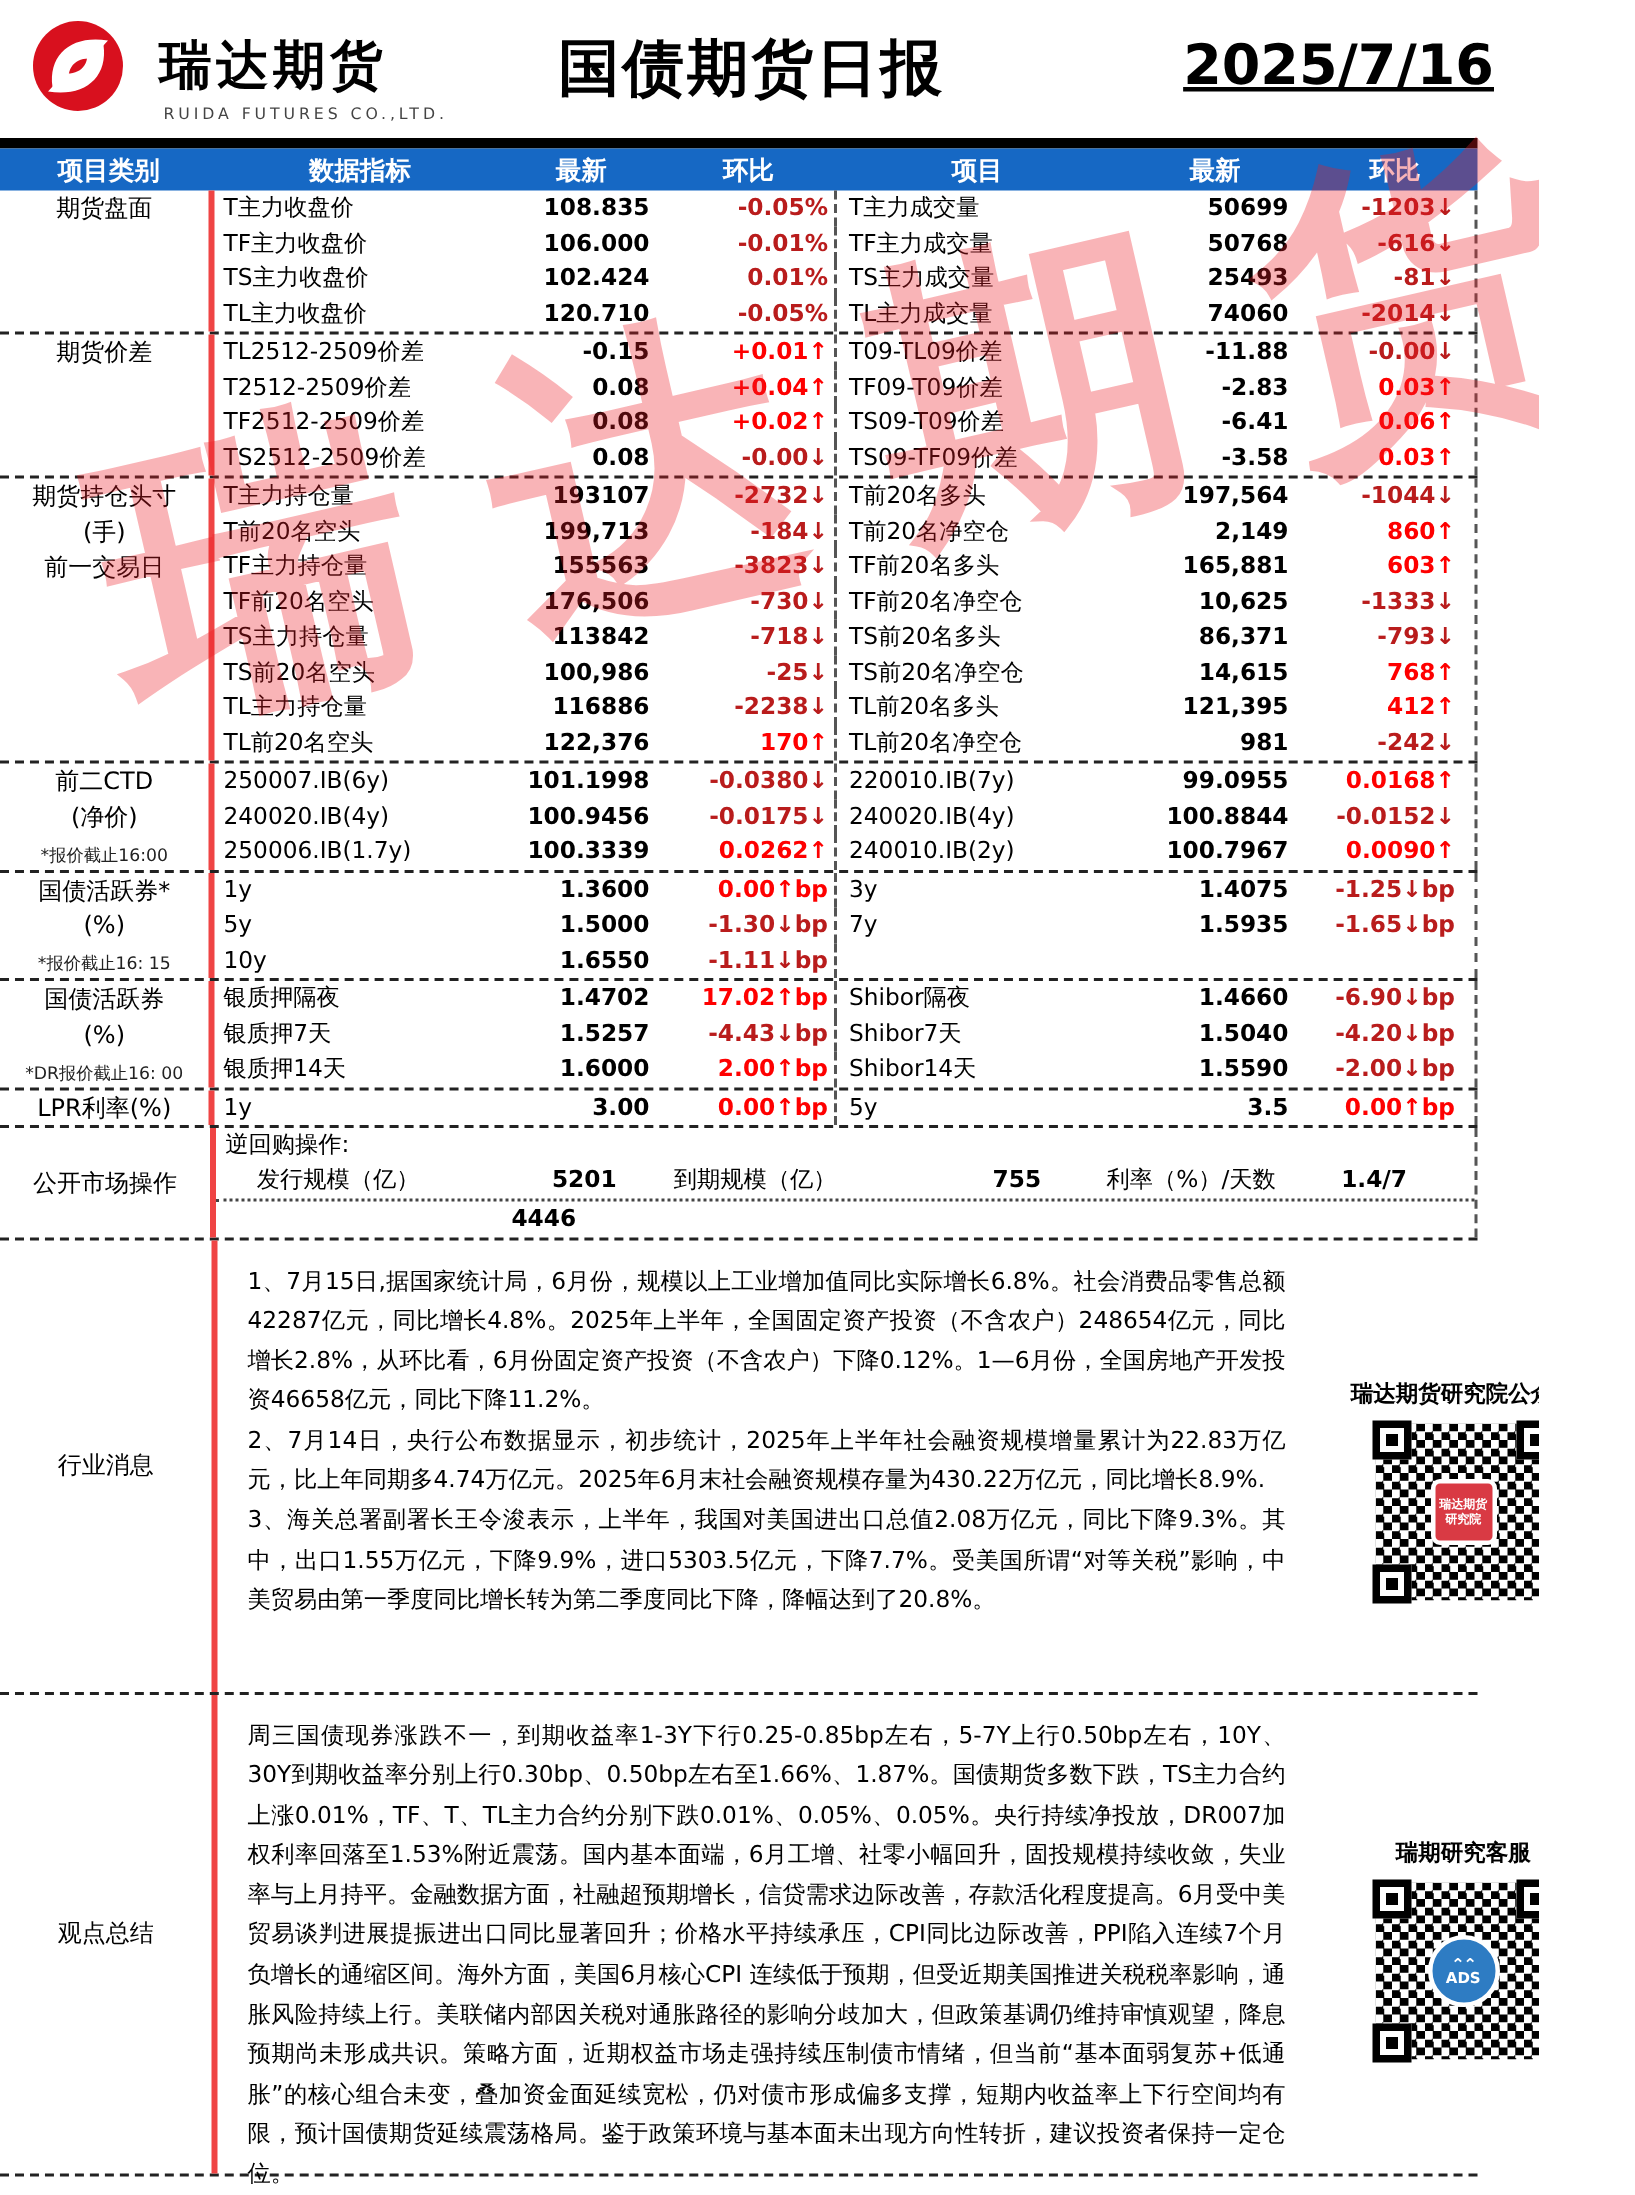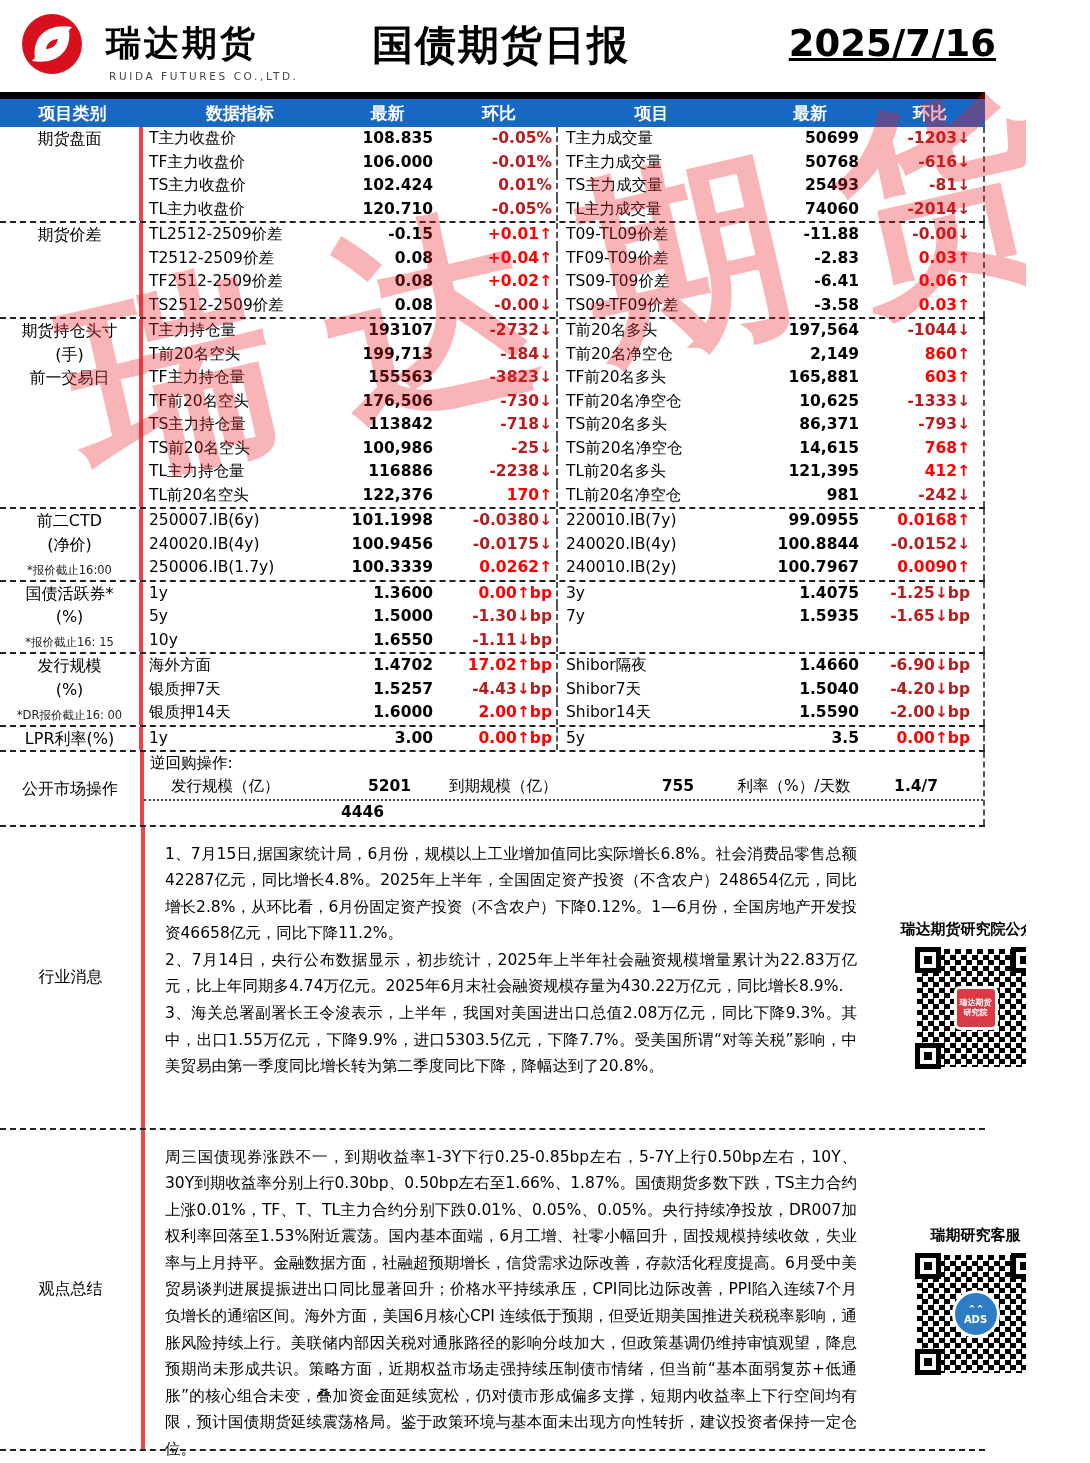--- a/index.html
+++ b/index.html
@@ -336,28 +336,28 @@
               <div class="cell c-c1 dn">-1.11↓bp</div>
               <div class="cell c-l2"></div>
               <div class="cell c-v2"></div>
               <div class="cell c-c2 dn"></div>
             </div>
           </div>
         </div>
         <div class="section">
           <div class="cat">
             <div class="cat-lines">
-              <div class="cat-line">发行规模</div>
+              <div class="cat-line">国债活跃券</div>
               <div class="cat-line">(%)</div>
             </div>
             <div class="cat-foot">*DR报价截止16: 00</div>
           </div>
           <div class="rows">
             <div class="drow">
-              <div class="cell c-l1">海外方面</div>
+              <div class="cell c-l1">银质押隔夜</div>
               <div class="cell c-v1">1.4702</div>
               <div class="cell c-c1 up">17.02↑bp</div>
               <div class="cell c-l2">Shibor隔夜</div>
               <div class="cell c-v2">1.4660</div>
               <div class="cell c-c2 dn">-6.90↓bp</div>
             </div>
             <div class="drow">
               <div class="cell c-l1">银质押7天</div>
               <div class="cell c-v1">1.5257</div>
               <div class="cell c-c1 dn">-4.43↓bp</div>

